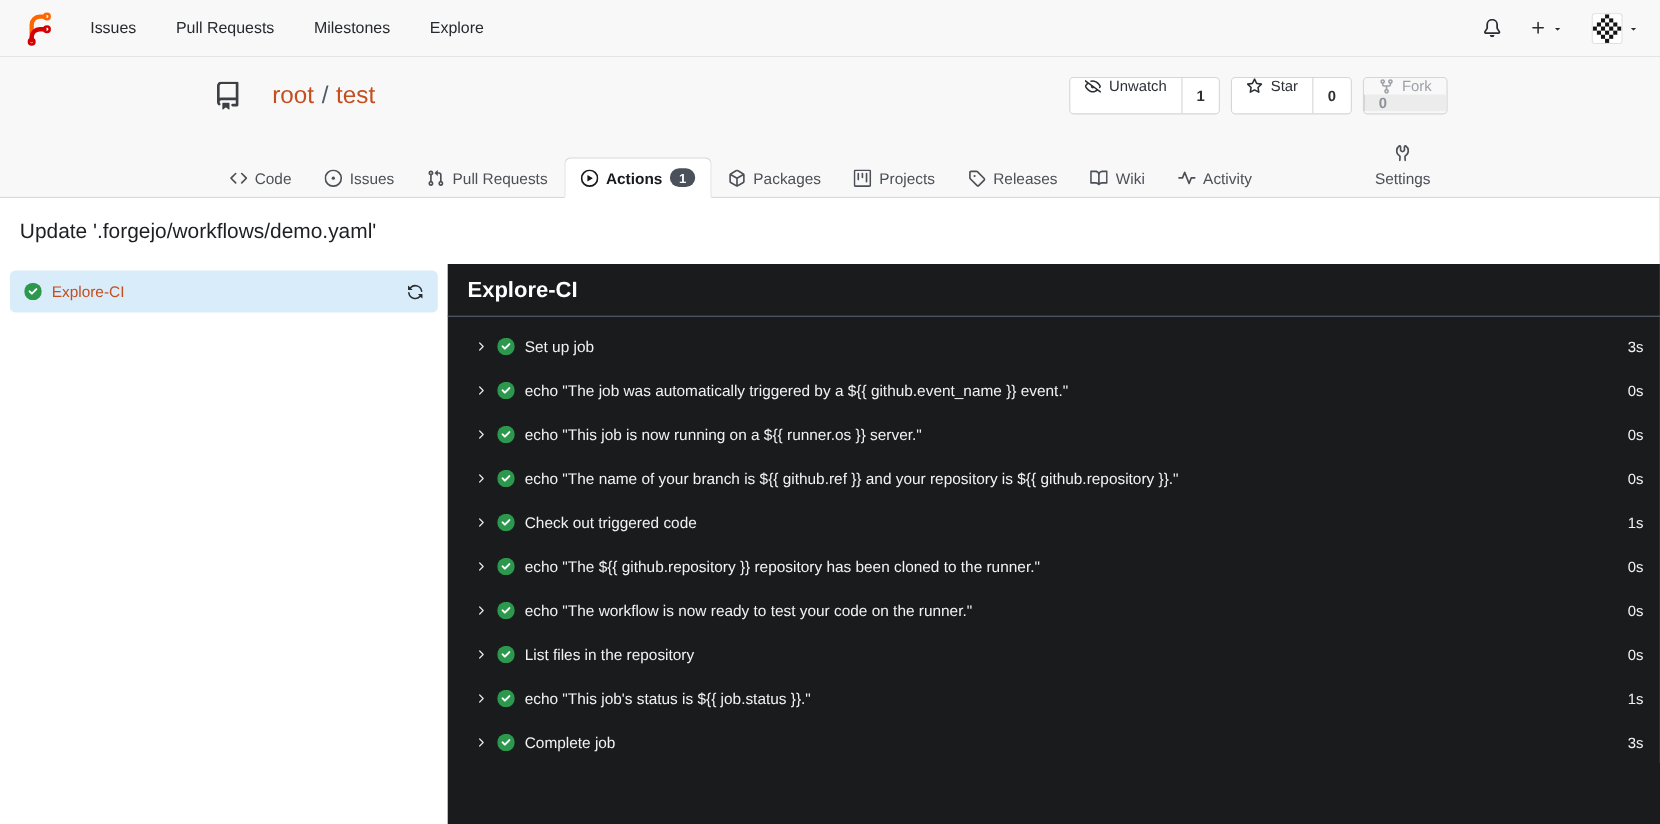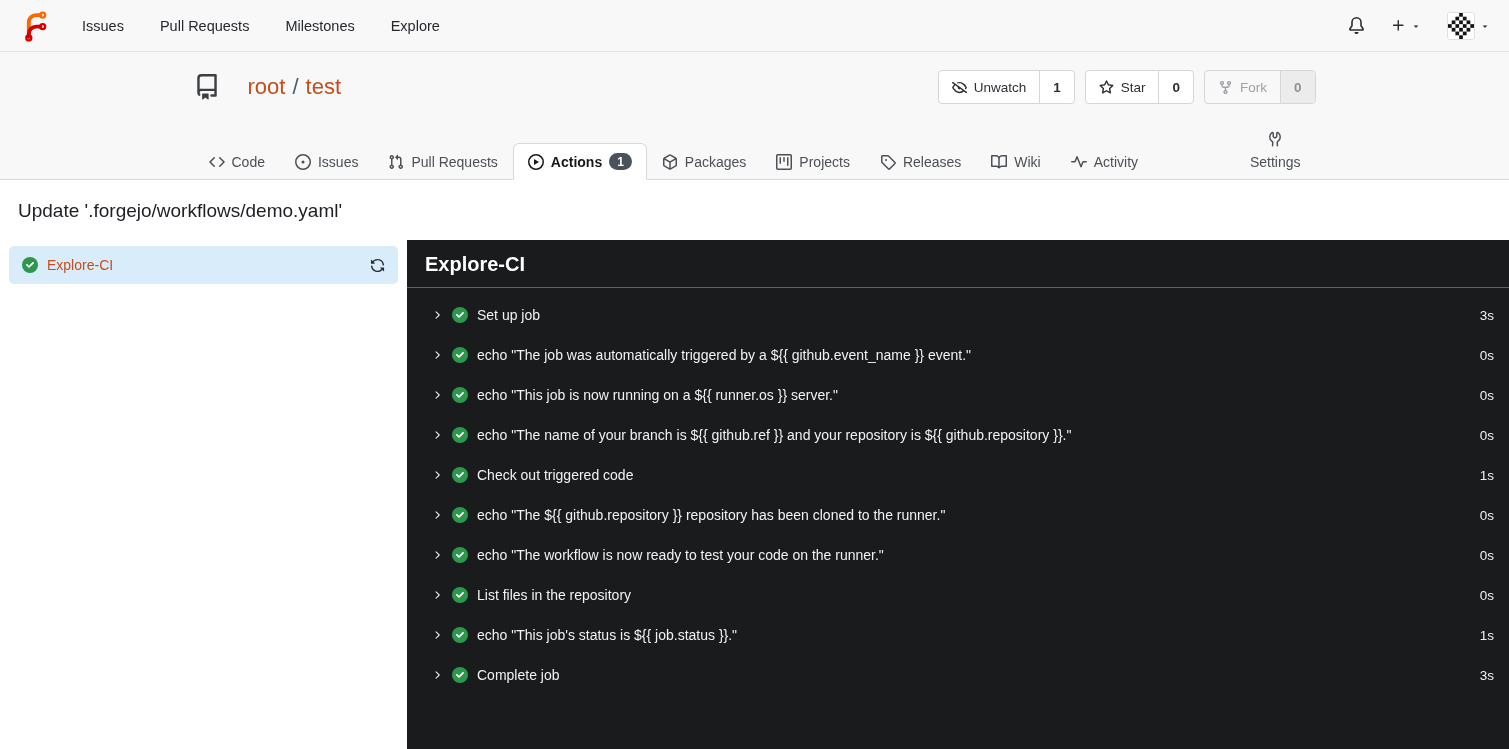--- a/index.html
+++ b/index.html
@@ -28,24 +28,24 @@
   .repo-header { background:#f8f8f8; border-bottom:1px solid #d8d9db; padding-top:17px; }
   .repo-header-inner { width:1122px; margin:0 auto; }
   .repo-title-row { display:flex; align-items:center; height:36px; }
   .repo-icon { width:26px; height:26px; fill:#3c3f44; }
   .repo-name { margin-left:28px; font-size:22px; display:flex; align-items:center; gap:7px;justify-content:flex-end; }
   .repo-link { color:#c44e1e; cursor:pointer; }
   .repo-sep { color:#4d5a6b; font-weight:400; }
   .repo-actions { margin-left:auto; display:flex; gap:10px; }
   .seg-btn { display:flex; align-items:stretch; border:1px solid #d4d6d9; border-radius:4px;
              overflow:hidden; background:#fff; height:34px; font-size:13.5px; color:#2c2f33; cursor:pointer; }
-  .seg-btn .seg-label { display:flex; align-items:center; gap:7px; padding:0 13px; }
+  .seg-btn .seg-label { display:flex; align-items:flex-start; gap:7px; padding:0 13px; }
   .seg-btn .seg-count { display:flex; align-items:center; padding:0 13px; border-left:1px solid #d4d6d9; font-weight:600; }
   .seg-btn .b-icon { width:15px; height:15px; fill:#2c2f33; }
-  .seg-btn.disabled { color:#9da1a6; background:#f8f8f8; }
+  .seg-btn.disabled { color:#9da1a6; background:#f8f8f8;flex-direction:column; }
   .seg-btn.disabled .b-icon { fill:#9da1a6; }
   .seg-btn.disabled .seg-count { background:#ececec; color:#8d9196; }
 
   
   .tabs-row { display:flex; align-items:flex-end; margin-top:16px; }
   .tab { display:flex; align-items:center; gap:7px; padding:9px 14px; color:#4c5056;
          font-size:14px; cursor:pointer; border:1px solid transparent; margin-bottom:-1px; }
   .tab .t-icon { width:16px; height:16px; fill:#4c5056; }
   .tab.active { background:#fff; border:1px solid #d8d9db; border-bottom:1px solid #fff;
                 border-radius:6px 6px 0 0; color:#17191c; font-weight:700; }

